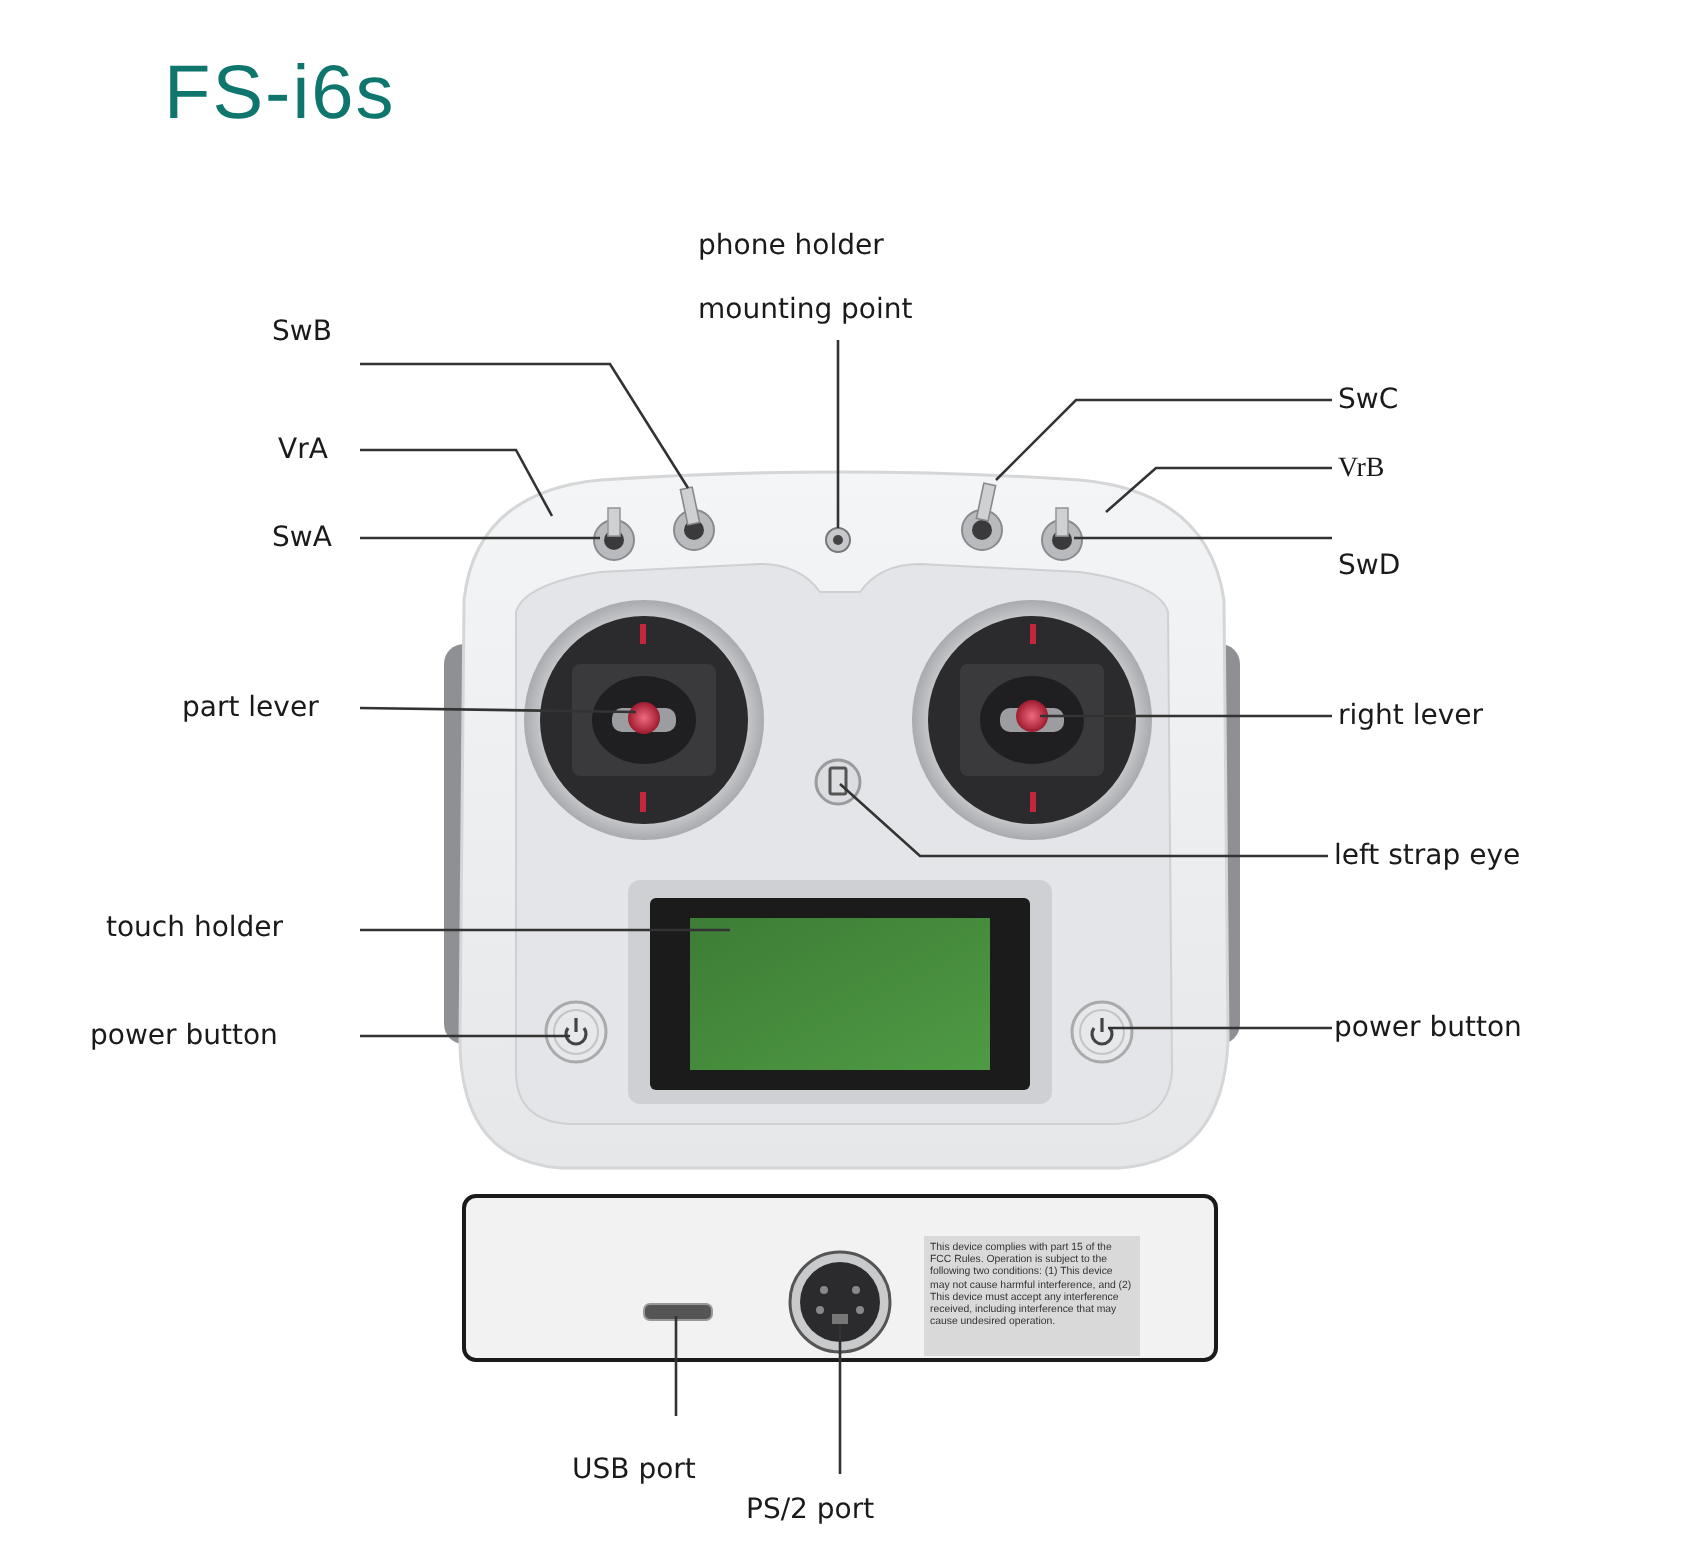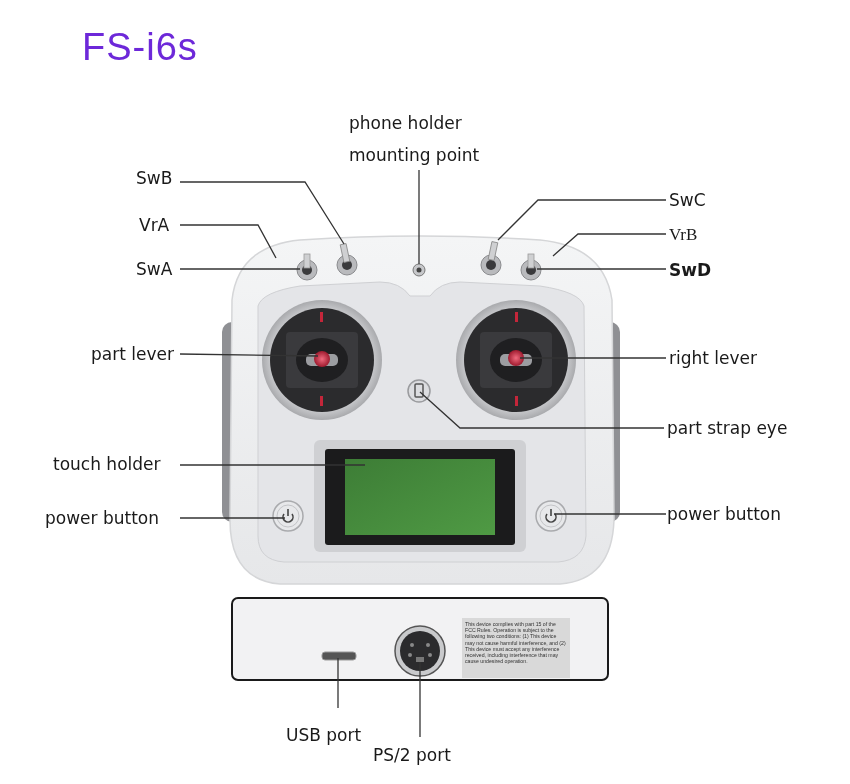--- a/index.html
+++ b/index.html
@@ -1,18 +1,18 @@
 <!DOCTYPE html>
 <html><head>
 <meta charset="utf-8">
 <style>
   html,body{margin:0;padding:0;background:#fff;}
   body{width:850px;height:784px;position:relative;overflow:hidden;font-family:"DejaVu Sans","Liberation Sans",sans-serif;color:#1a1a1a;}
-  .title{position:absolute;left:82px;top:26px;font-family:"Liberation Sans",sans-serif;font-size:38px;color:#6d28d9;letter-spacing:1px;}
-  .lbl{position:absolute;font-size:17px;color:#1a1a1a;white-space:nowrap;line-height:20px;}
+  .title{position:absolute;left:82px;top:26px;font-family:"Liberation Sans",sans-serif;font-size:38px;color:#0f766e;letter-spacing:1px;}
+  .lbl{position:absolute;font-size:14px;color:#1a1a1a;white-space:nowrap;line-height:20px;}
   svg.lines{position:absolute;left:0;top:0;}
   .fcc{position:absolute;left:462px;top:618px;width:108px;height:60px;background:#d9d9d9;font-family:"Liberation Sans",sans-serif;font-size:5.2px;line-height:6.2px;color:#333;padding:3px;box-sizing:border-box;overflow:hidden;}
 </style>
 </head>
 <body>
 
 <div class="title">FS-i6s</div>
 
 <svg class="lines" width="850" height="784" viewBox="0 0 850 784">
   <defs>
@@ -141,31 +141,31 @@
     <line x1="180" y1="518" x2="285" y2="518"></line>
     <line x1="666" y1="514" x2="554" y2="514"></line>
     <line x1="338" y1="658" x2="338" y2="708"></line>
     <line x1="420" y1="662" x2="420" y2="737"></line>
   </g>
 </svg>
 
 <div class="lbl" style="left:349px;top:113px;">phone holder</div>
 <div class="lbl" style="left:349px;top:145px;">mounting point</div>
 
-<div class="lbl" style="left:136px;top:168px;">SwB</div>
+<div class="lbl" style="left:136px;top:156px;">SwB</div>
 <div class="lbl" style="left:139px;top:215px;">VrA</div>
 <div class="lbl" style="left:136px;top:259px;">SwA</div>
 
 <div class="lbl" style="left:669px;top:190px;">SwC</div>
 <div class="lbl" style="left:669px;top:225px;font-family:Liberation Serif, serif;">VrB</div>
-<div class="lbl" style="left:669px;top:260px;font-weight:bold;">SwD</div>
+<div class="lbl" style="left:669px;top:273px;">SwD</div>
 
 <div class="lbl" style="left:91px;top:344px;">part lever</div>
 <div class="lbl" style="left:669px;top:348px;">right lever</div>
-<div class="lbl" style="left:667px;top:418px;">part strap eye</div>
+<div class="lbl" style="left:667px;top:418px;">left strap eye</div>
 
 <div class="lbl" style="left:53px;top:454px;">touch holder</div>
 <div class="lbl" style="left:45px;top:508px;">power button</div>
 <div class="lbl" style="left:667px;top:504px;">power button</div>
 
 <div class="fcc">This device complies with part 15 of the FCC Rules. Operation is subject to the following two conditions: (1) This device may not cause harmful interference, and (2) This device must accept any interference received, including interference that may cause undesired operation.</div>
 
 <div class="lbl" style="left:286px;top:713px;margin-top:12px;">USB port</div>
 <div class="lbl" style="left:373px;top:745px;">PS/2 port</div>
 

